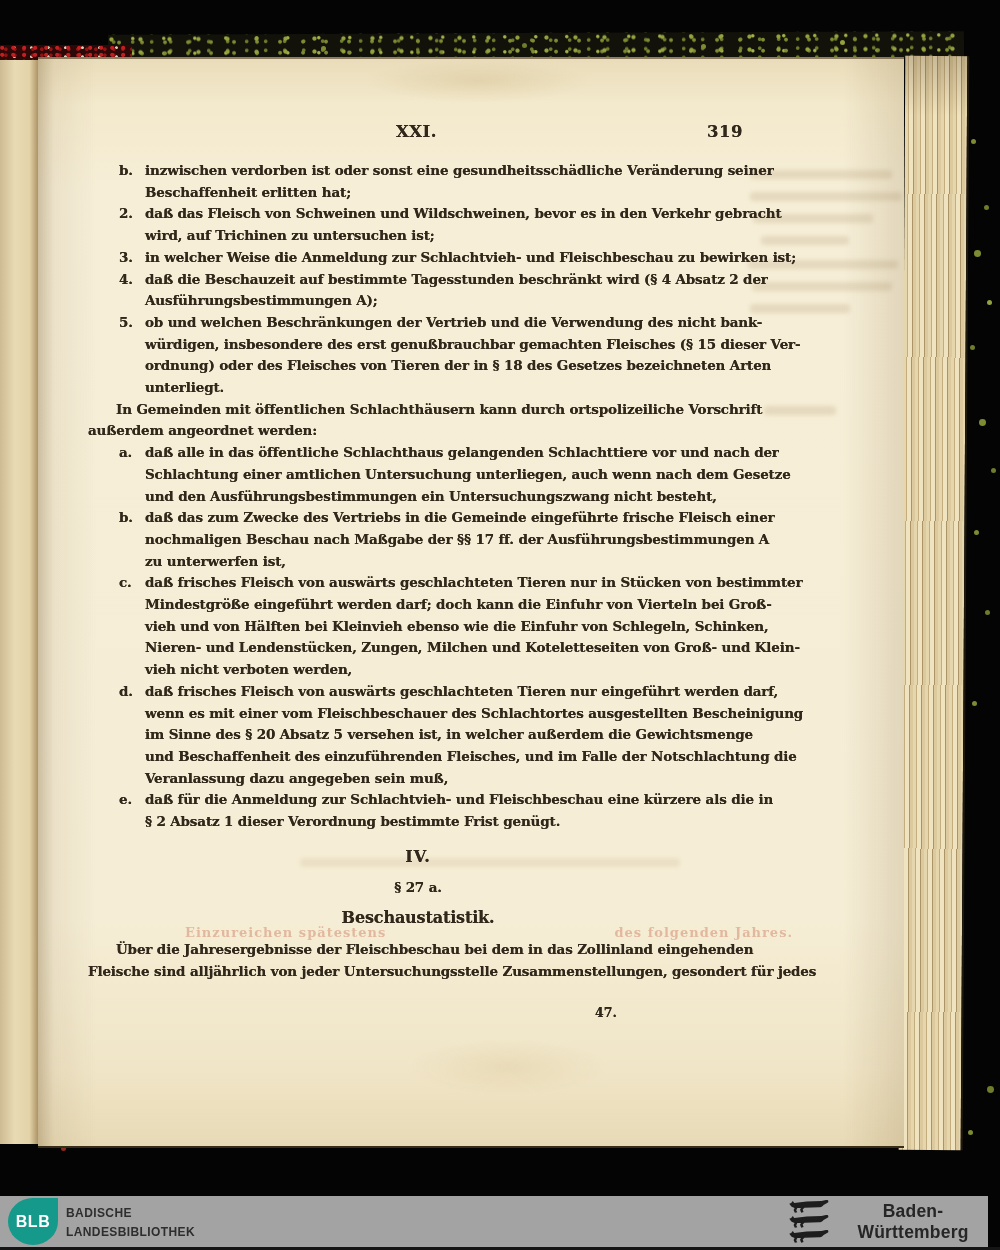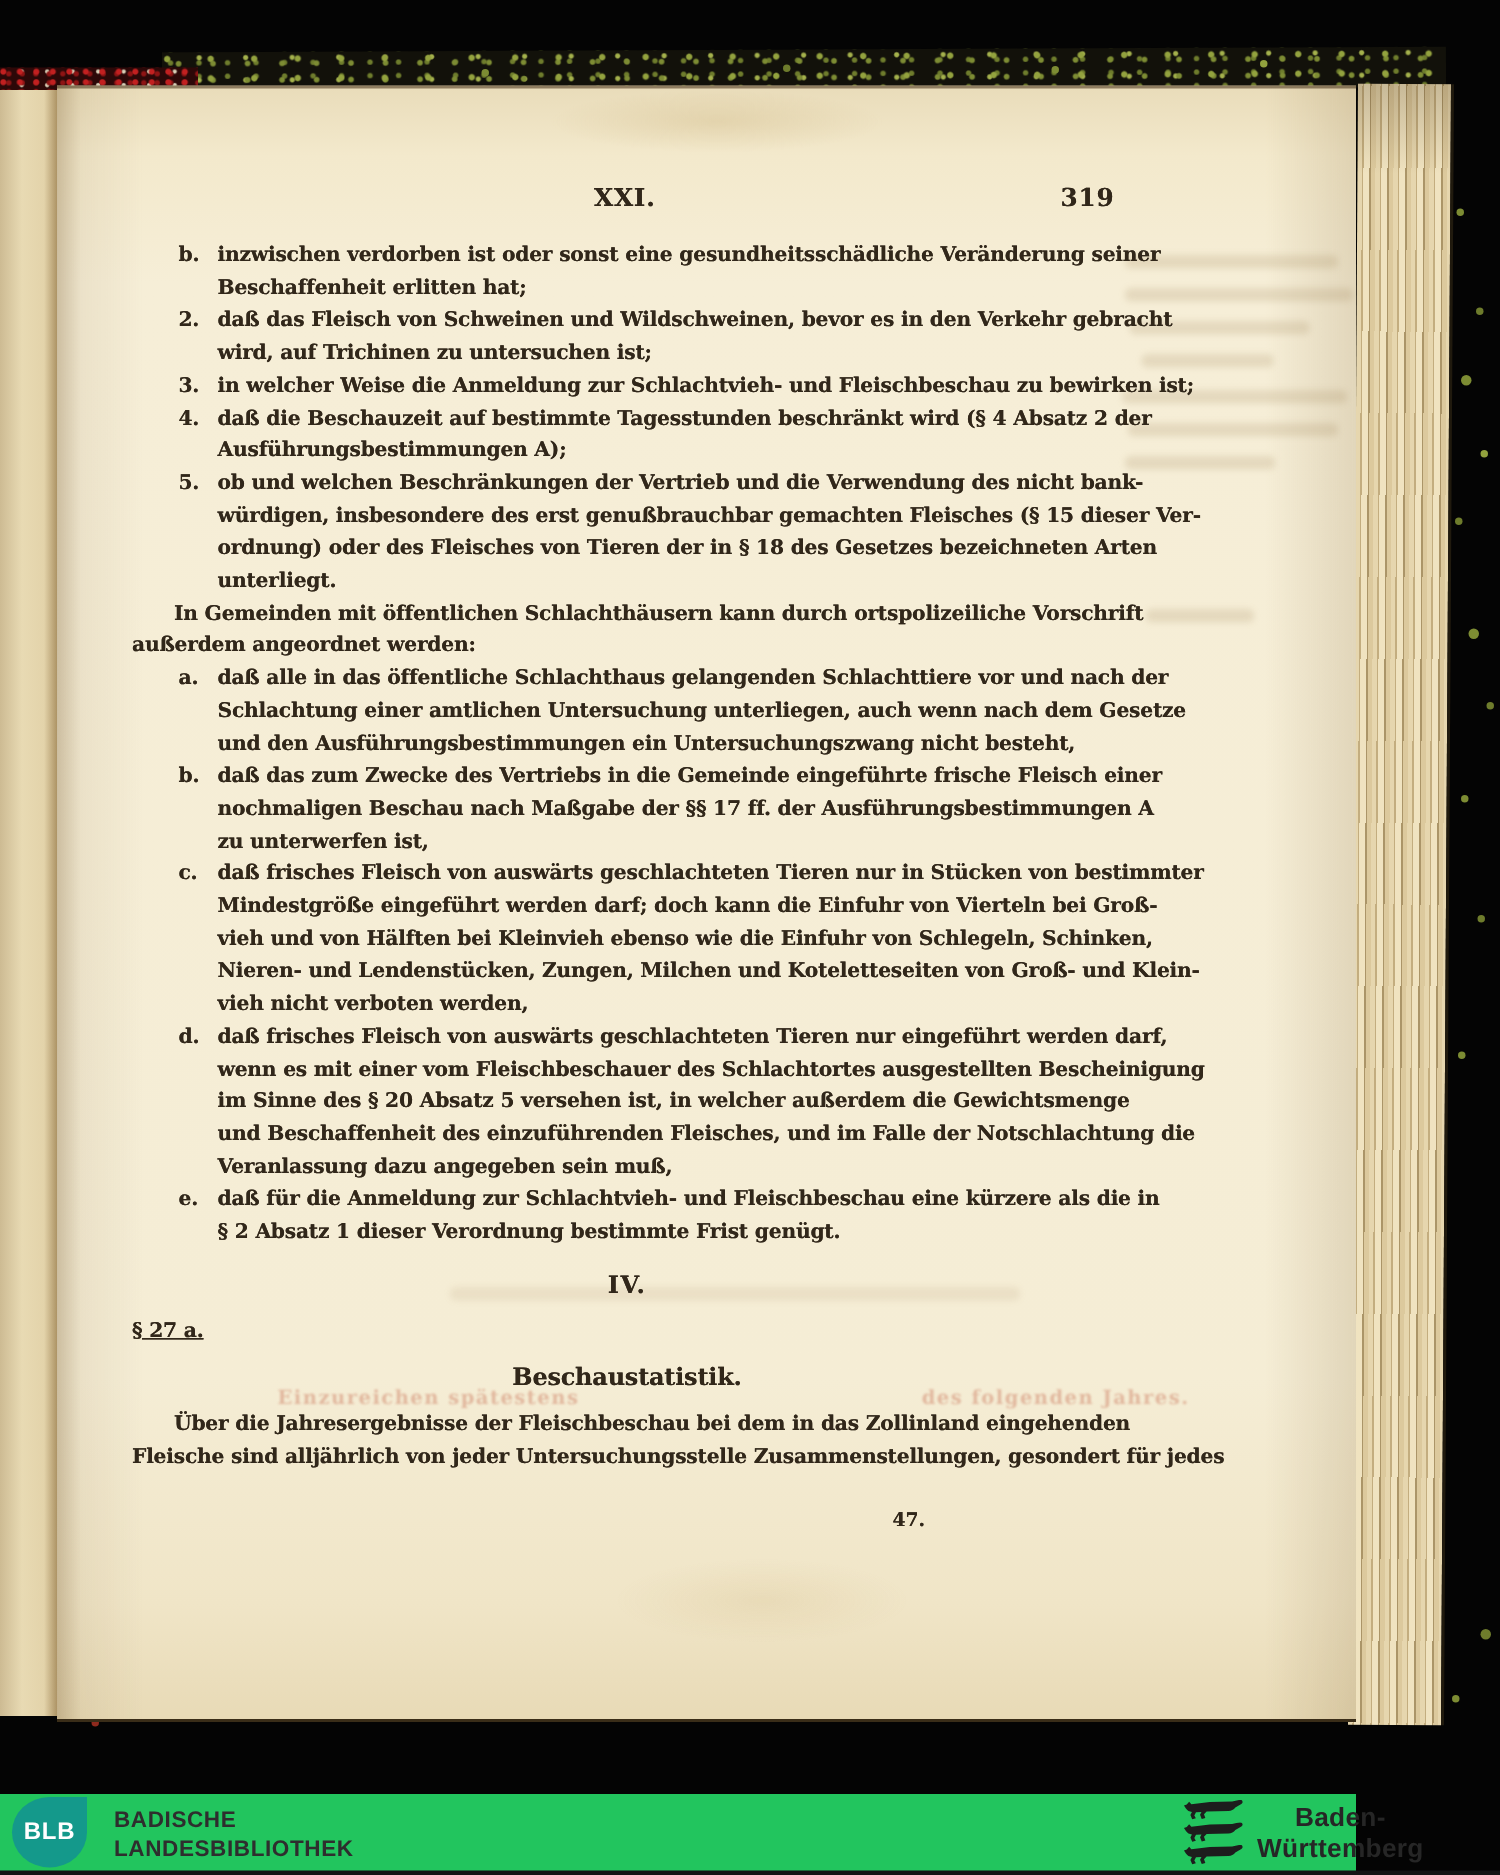--- a/index.html
+++ b/index.html
@@ -55,43 +55,43 @@
   .page-header .chapter{display:block;text-align:center;}
   .page-header .pagenum{position:absolute;right:2px;top:0;margin-left:18px;}
 
   .content{position:absolute;left:88px;top:160px;width:660px;
     font-size:13.5px;font-weight:bold;line-height:21.7px;letter-spacing:-.15px;}
   .block{margin:0;white-space:pre;}
   .item{position:relative;padding-left:57px;}
   .item .label{position:absolute;left:31px;top:0;}
   .para{text-indent:28px;}
   .roman{text-align:center;margin:13px 0 9px;font-size:16px;letter-spacing:1px;white-space:normal;}
-  .section{margin:9px 0;white-space:normal;text-decoration:underline;}
+  .section{text-align:center;margin:9px 0;white-space:normal;}
   .title{text-align:center;margin:0 0 10px;font-size:16px;white-space:normal;}
   .sig-mark{position:absolute;left:595px;top:1005px;font-size:12.5px;font-weight:bold;}
 
   
   .ghost-red{position:absolute;left:185px;top:925px;width:608px;display:flex;
     justify-content:space-between;font-size:13px;font-weight:bold;
     color:rgba(186,74,48,.32);filter:blur(.7px);letter-spacing:1px;}
   .smudge{position:absolute;height:9px;background:rgba(140,110,60,.16);filter:blur(2px);border-radius:4px;}
   .sm1{left:750px;top:170px;width:142px;}  .sm2{left:750px;top:192px;width:152px;}
   .sm3{left:753px;top:214px;width:120px;}  .sm4{left:761px;top:236px;width:88px;}
   .sm5{left:748px;top:260px;width:150px;}  .sm6{left:752px;top:282px;width:140px;}
   .sm7{left:750px;top:304px;width:100px;}  .sm8{left:764px;top:406px;width:72px;}
   .sm9{left:300px;top:858px;width:380px;background:rgba(150,110,60,.10);}
 
   
-  .footer-bar{position:absolute;left:0;top:1196px;width:904px;height:54px;background:#22c55e;
+  .footer-bar{position:absolute;left:0;top:1196px;width:988px;height:54px;background:#a3a3a3;
     font-family:"Liberation Sans","DejaVu Sans",sans-serif;}
   .footer-bottom-line{position:absolute;left:0;top:1247px;width:1000px;height:3px;background:#151515;}
   .blb-logo{position:absolute;left:8px;top:2px;width:50px;height:47px;border-radius:50% 0 50% 50%;
     display:flex;align-items:center;justify-content:center;}
   .blb-logo span{color:#fff;font-weight:bold;font-size:16px;letter-spacing:.5px;}
-  .lib-name{position:absolute;left:76px;top:8px;font-weight:bold;font-size:15px;line-height:19px;
+  .lib-name{position:absolute;left:66px;top:8px;font-weight:bold;font-size:12px;line-height:19px;
     color:#2e2e2e;letter-spacing:.4px;white-space:pre-line;}
   .state-brand{position:absolute;left:788px;top:4px;display:flex;align-items:center;gap:8px;}
   .lions{display:flex;flex-direction:column;gap:1px;}
   .lions svg{display:block;}
   .state-name{font-weight:bold;font-size:17.5px;color:#262626;letter-spacing:.2px;text-align:center;}
 </style>
 </head>
 <body>
 
 <div class="scene">

